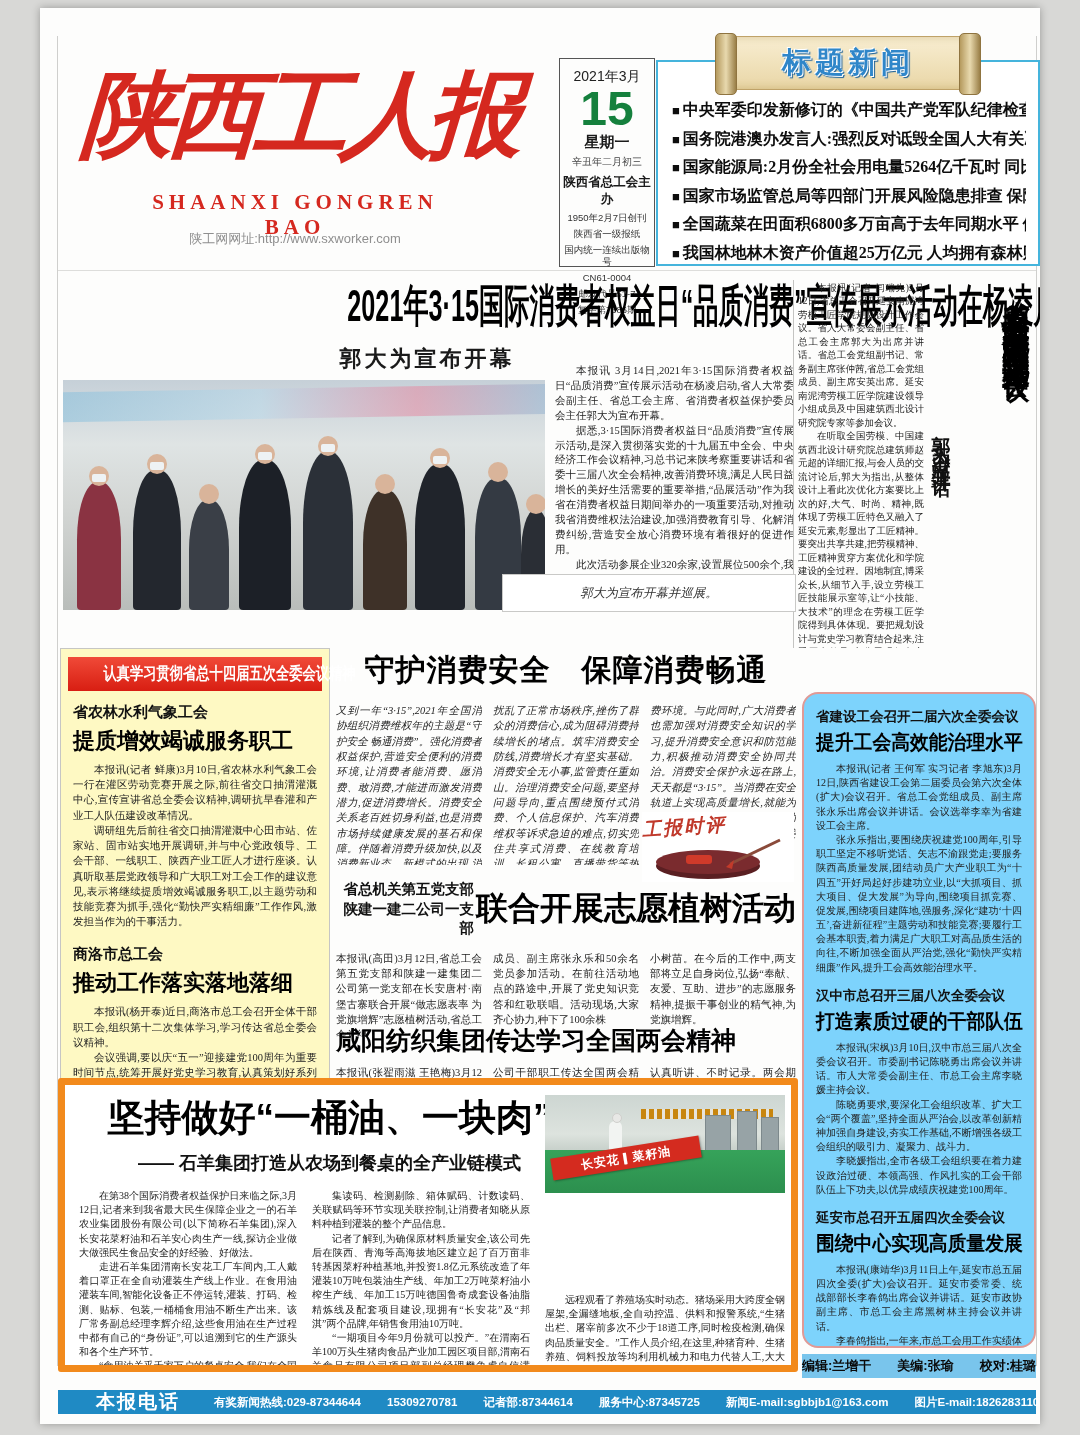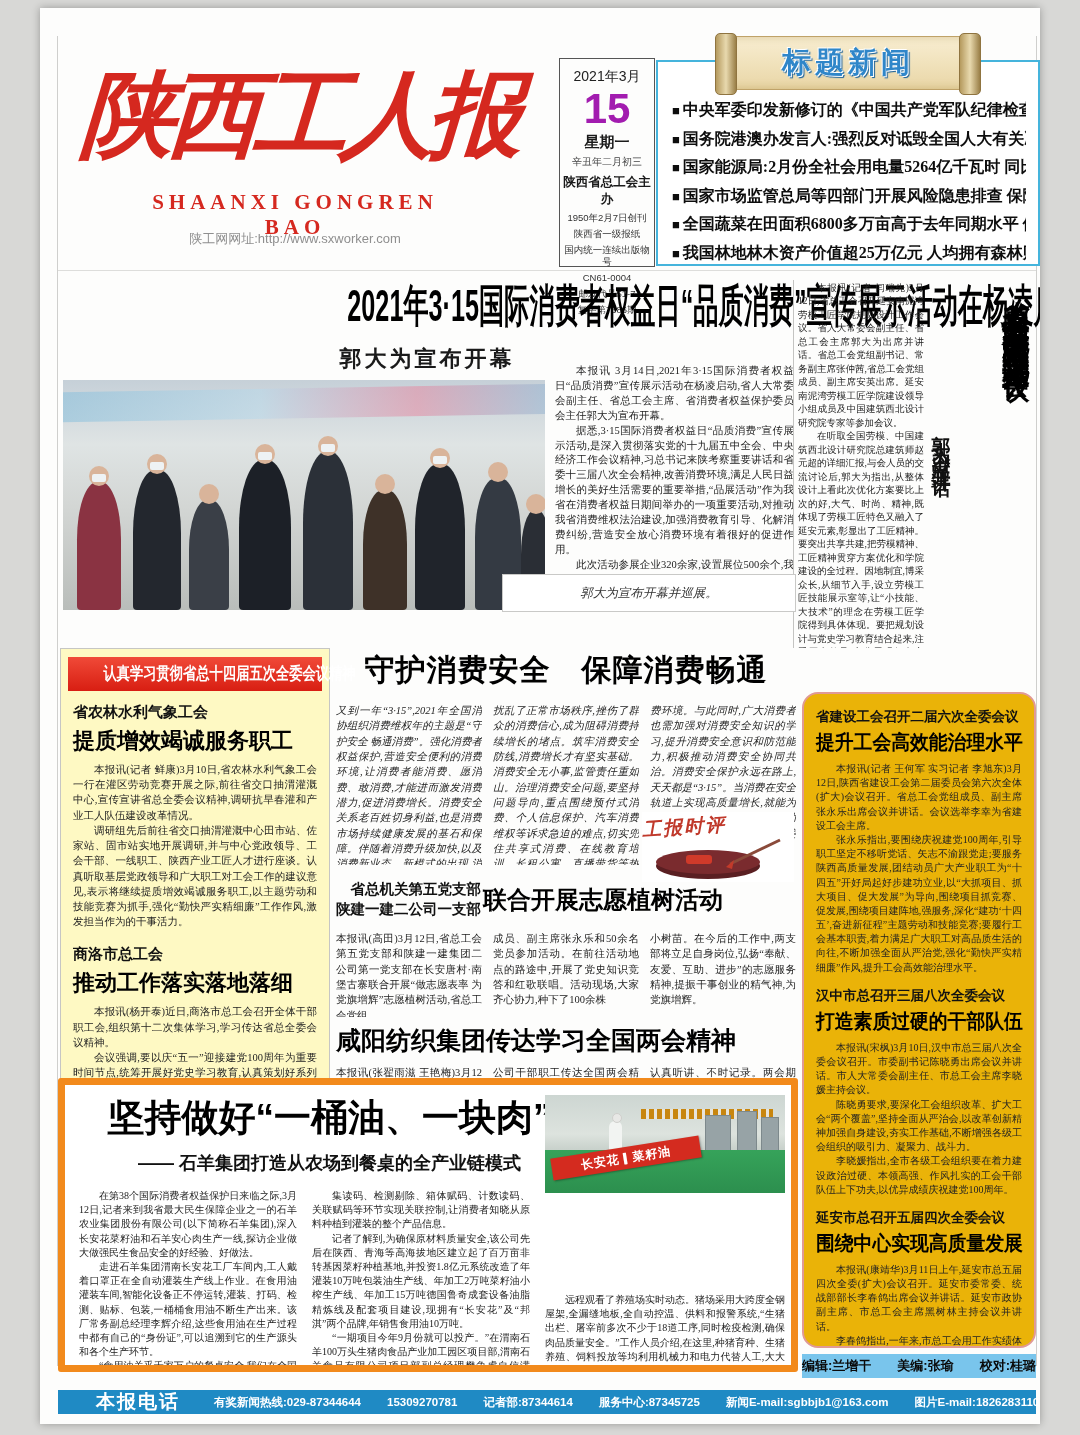--- a/index.html
+++ b/index.html
@@ -32,21 +32,21 @@
   .website{
     position:absolute;left:90px;top:222px;width:330px;text-align:center;
     color:#8f8f8f;font-size:13px;font-family:"Liberation Sans",sans-serif;
   }
   .datebox{
     position:absolute;left:519px;top:50px;width:94px;height:198px;
     border:1px solid #555;text-align:center;padding-top:9px;
     font-family:"Liberation Sans",sans-serif;
   }
   .datebox .ym{font-size:14px;color:#222;}
-  .datebox .day{font-size:42px;font-weight:bold;line-height:46px;color:#a21caf;}
+  .datebox .day{font-size:48px;font-weight:bold;line-height:46px;color:#15803d;}
   .datebox .wd{font-size:15px;font-weight:bold;margin-top:1px;}
   .datebox .lunar{font-size:10px;color:#444;margin-top:3px;}
   .datebox .org{font-size:12.5px;font-weight:bold;margin-top:5px;}
   .datebox .small{font-size:9.5px;color:#333;margin-top:4px;line-height:12px;}
   .hlnews{
     position:absolute;left:616px;top:52px;width:380px;height:202px;
     border:2px solid #45b4dc;background:#fff;
   }
   .scroll{
     position:absolute;left:50%;top:-26px;transform:translateX(-50%);
@@ -155,33 +155,33 @@
   .stamp .stxt{
     font-family:"DejaVu Serif",serif;font-style:italic;font-weight:bold;
     color:#c0392b;font-size:19px;letter-spacing:2px;transform:rotate(-4deg);
   }
 
   
   .treeart{position:absolute;left:296px;top:872px;width:460px;height:138px;}
   .treeart .hdr{display:flex;align-items:center;gap:2px;}
   .treeart .kblock{font-family:"Liberation Sans",sans-serif;font-size:14.5px;font-weight:600;
     line-height:1.35;text-align:right;color:#111;}
-  .treeart .atitle{font-size:24px;white-space:nowrap;}
+  .treeart .atitle{font-size:32px;white-space:nowrap;}
   .treeart .col{height:86px;}
 
   
   .texart{position:absolute;left:296px;top:1016px;width:460px;height:96px;}
   .texart .atitle{font-size:25px;text-align:left;white-space:nowrap;}
   .texart .col{height:56px;}
   .texart .cols{margin-top:8px;}
 
   
   .rcol{
     position:absolute;left:762px;top:684px;width:234px;height:656px;
-    border:2px solid #e09a96;border-radius:16px;background:#eab308;
+    border:2px solid #e09a96;border-radius:16px;background:#7dd3fc;
     padding:14px 12px;box-sizing:border-box;overflow:hidden;
   }
   .rcol .kicker{font-size:13.5px;}
   .rcol .atitle{font-size:20px;margin:3px 0 6px 0;white-space:nowrap;}
   .rcol .atitle span{display:inline-block;transform:scaleX(0.94);transform-origin:left;}
   .rcol .art-body{font-size:10px;line-height:1.42;text-align:justify;color:#222;margin-bottom:12px;}
   .editors{
     position:absolute;left:762px;top:1346px;width:234px;height:24px;
     background:#79c5ec;display:flex;align-items:center;justify-content:center;
     font-family:"Liberation Sans",sans-serif;font-weight:bold;font-size:13px;color:#0a0a0a;

